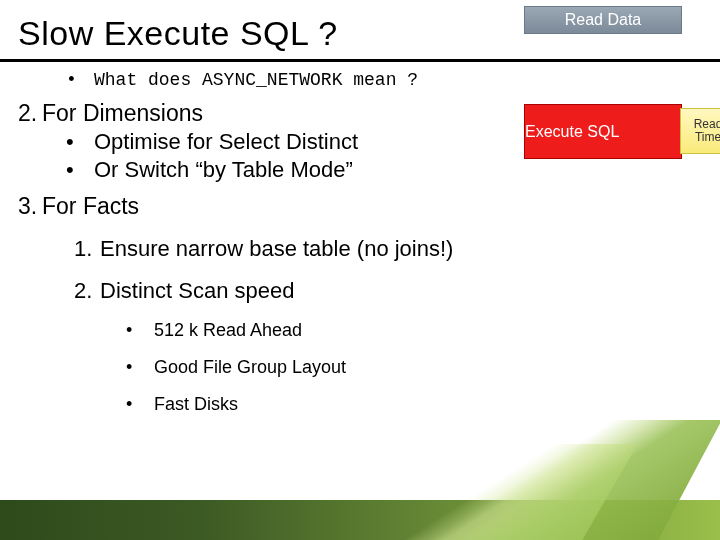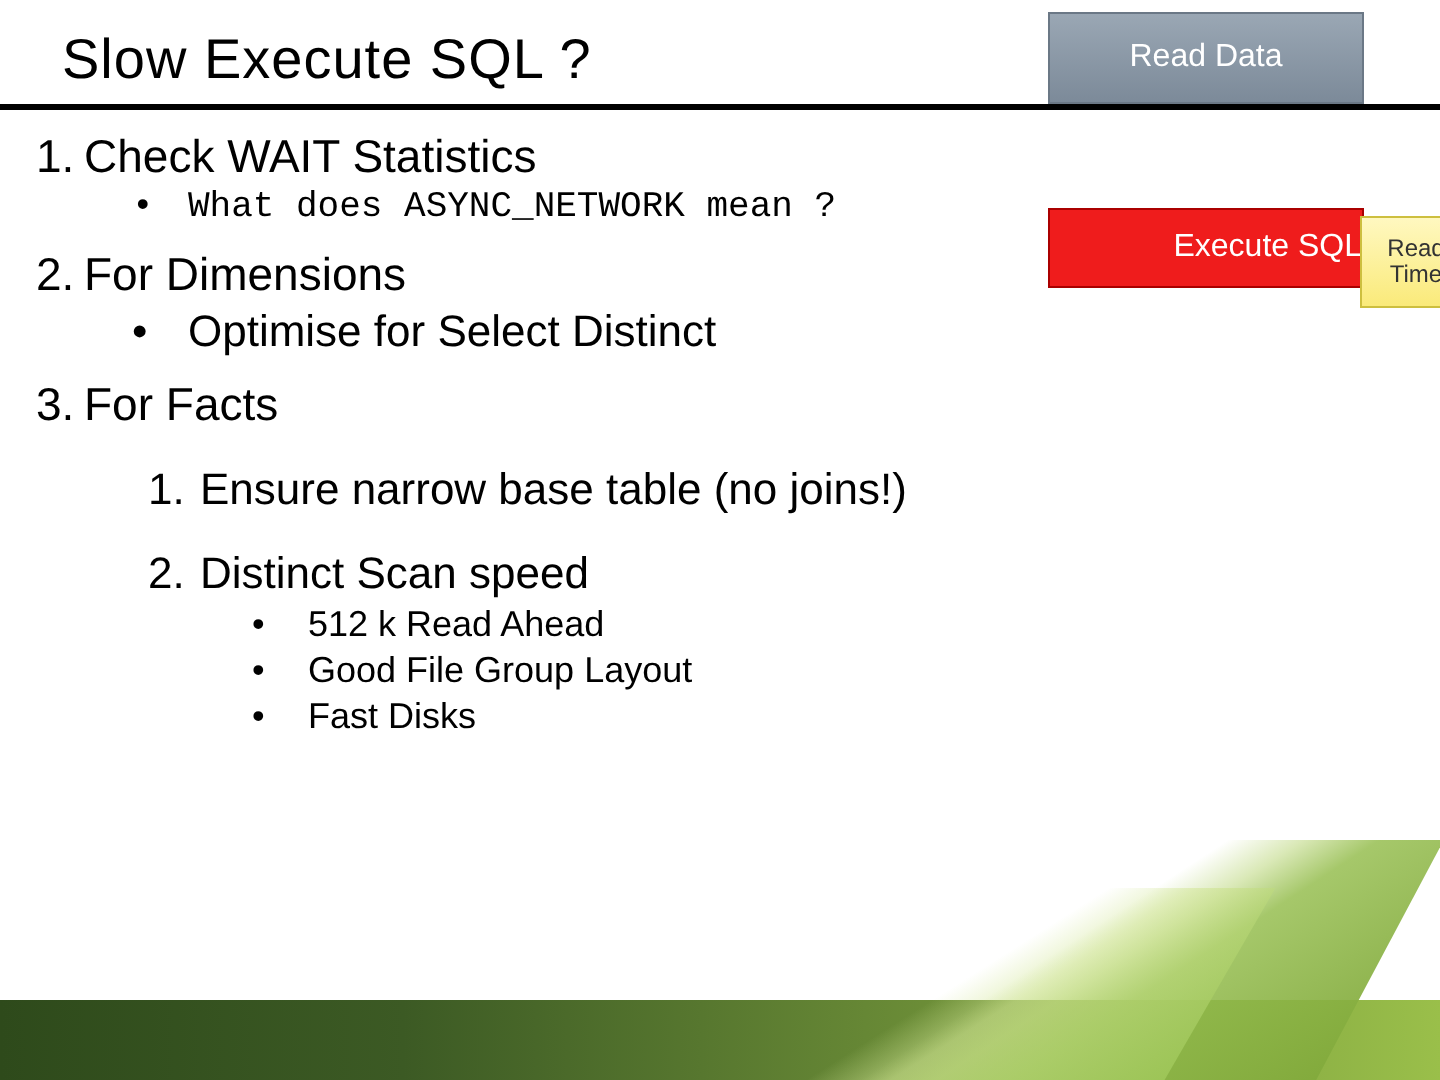--- a/index.html
+++ b/index.html
@@ -1,40 +1,40 @@
 <!DOCTYPE html>
 <html><head>
 <meta charset="utf-8">
 <style>
   * { margin:0; padding:0; box-sizing:border-box; }
   html,body { width:720px; height:540px; font-family:Arial, Helvetica, sans-serif; background:#fff; overflow:hidden; }
   .slide { position:relative; width:720px; height:540px; }
-  .title { font-size:28px; font-weight:400; color:#000; padding:14px 0 6px 18px; letter-spacing:0.5px;margin-left:13px; }
+  .title { font-size:34px; font-weight:400; color:#000; padding:14px 0 6px 18px; letter-spacing:0.5px; }
   .hr { height:3px; background:#000; margin:0 0 0 0; }
   .content { padding:6px 0 0 18px; font-size:21px; color:#000; }
   .l1 { margin:4px 0 2px 0; font-size:23px; }
   .l1 .num { display:inline-block; width:24px; }
   .l2b { margin:2px 0 2px 48px; font-size:18px;font-family:Liberation Mono, monospace; }
   .l2b .dot { display:inline-block; width:28px; }
   .l2 { margin:2px 0 2px 48px; font-size:22px; }
   .l2 .dot { display:inline-block; width:28px; }
   .l2n { margin:16px 0 2px 56px; font-size:22px; }
   .l2n .num { display:inline-block; width:26px; }
-  .l3 { margin:2px 0 2px 108px; font-size:18px; }
+  .l3 { margin:16px 0 2px 108px; font-size:18px; }
   .l3 .dot { display:inline-block; width:28px; }
   .gap { height:4px; }
 
   
-  .readbox { position:absolute; top:6px; right:38px; width:158px; height:46px;
+  .readbox { position:absolute; top:6px; right:38px; width:158px; height:28px;
              background:linear-gradient(#9aa7b4,#7c8a99);
              border:1px solid #6b7886; display:flex; align-items:center; justify-content:center; }
   .readbox span { color:#fff; font-size:16px; font-family:"Segoe UI",Arial,sans-serif; }
-  .execbox { position:absolute; top:104px; right:38px; width:158px; height:40px;
+  .execbox { position:absolute; top:104px; right:38px; width:158px; height:55px;
              background:#ef1c1c; border:1px solid #a00;
-             display:flex; align-items:center; justify-content:flex-end; }
+             display:flex; align-items:center; justify-content:flex-start; }
   .execbox span { color:#fff; font-size:16px; font-family:"Segoe UI",Arial,sans-serif; }
   .waitbox { position:absolute; top:108px; right:-16px; width:56px; height:46px;
              background:linear-gradient(#fff8c0,#faea7a); border:1px solid #cdbf3f;
              display:flex; flex-direction:column; align-items:center; justify-content:center;
              font-size:12px; color:#333; line-height:1.1; font-family:"Segoe UI",Arial,sans-serif;
              text-align:center; padding:2px; }
 
   
   .bottom { position:absolute; left:0; bottom:0; width:720px; height:40px;
             background:linear-gradient(90deg,#2e4a1b 0%, #3c5a24 28%, #9abf4a 100%); }
@@ -62,33 +62,33 @@
   <div class="execbox">
     <span>Execute SQL</span>
   </div>
   <div class="waitbox">
     <span>Read</span>
     <span>Time</span>
   </div>
 
   <div class="content">
 
-    <div class="l1">
-      <span class="num">1.</span><span>Check WAIT Statistics</span>
-    </div>
     <div class="l2b">
       <span class="dot">•</span><span>What does ASYNC_NETWORK mean ?</span>
     </div>
 
     <div class="gap"></div>
     <div class="l1">
       <span class="num">2.</span><span>For Dimensions</span>
     </div>
     <div class="l2">
       <span class="dot">•</span><span>Optimise for Select Distinct</span>
+    </div>
+    <div class="l2">
+      <span class="dot">•</span><span>Or Switch “by Table Mode”</span>
     </div>
 
     <div class="gap"></div>
     <div class="l1">
       <span class="num">3.</span><span>For Facts</span>
     </div>
     <div class="l2n">
       <span class="num">1.</span><span>Ensure narrow base table (no joins!)</span>
     </div>
     <div class="l2n">

